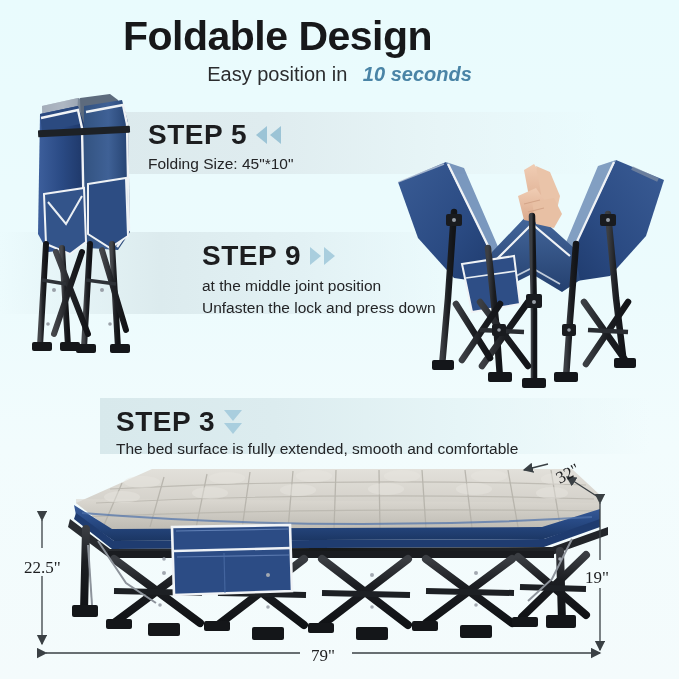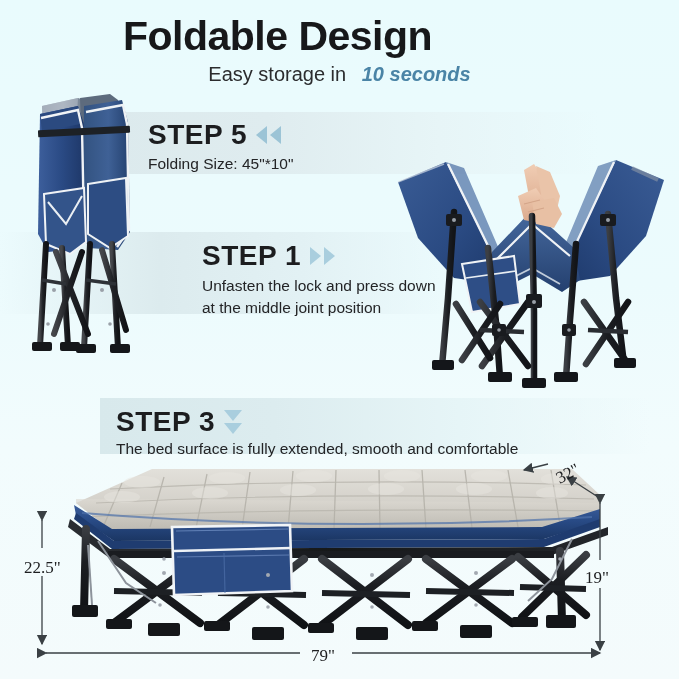--- a/index.html
+++ b/index.html
@@ -72,21 +72,21 @@
 
   
   .art { position: absolute; }
 </style>
 </head>
 <body>
 
 <div id="stage">
 
   <div class="title">Foldable Design</div>
-  <div class="subtitle"><span>Easy storage in </span><span class="hl">10 seconds</span></div>
+  <div class="subtitle"><span>Easy position in </span><span class="hl">10 seconds</span></div>
 
   <div class="band band1"></div>
   <div class="band band2"></div>
   <div class="band band3"></div>
 
   <svg class="art" style="left:18px; top:84px;" width="140" height="285" viewBox="0 0 140 285">
     <defs>
       <linearGradient id="fabA" x1="0" y1="0" x2="1" y2="0">
         <stop offset="0" stop-color="#3d5f9c"></stop>
           <stop offset="0.5" stop-color="#2a4a84"></stop>
@@ -429,29 +429,29 @@
   <div class="s1 step-head">
     <span class="step-label">STEP 5</span>
     <span class="arrows">
       <i class="tri tri-left"></i>
       <i class="tri tri-left"></i>
     </span>
   </div>
   <div class="s1sub step-sub">Folding Size: 45"*10"</div>
 
   <div class="s2 step-head">
-    <span class="step-label">STEP 1</span>
+    <span class="step-label">STEP 9</span>
     <span class="arrows">
       <i class="tri tri-right"></i>
       <i class="tri tri-right"></i>
     </span>
   </div>
   <div class="s2sub step-sub">
+    <div>at the middle joint position</div>
     <div>Unfasten the lock and press down</div>
-    <div>at the middle joint position</div>
   </div>
 
   <div class="s3 step-head">
     <span class="step-label">STEP 3</span>
     <span class="arrows-down">
       <i class="tri tri-down"></i>
       <i class="tri tri-down"></i>
     </span>
   </div>
   <div class="s3sub step-sub">The bed surface is fully extended, smooth and comfortable</div>

